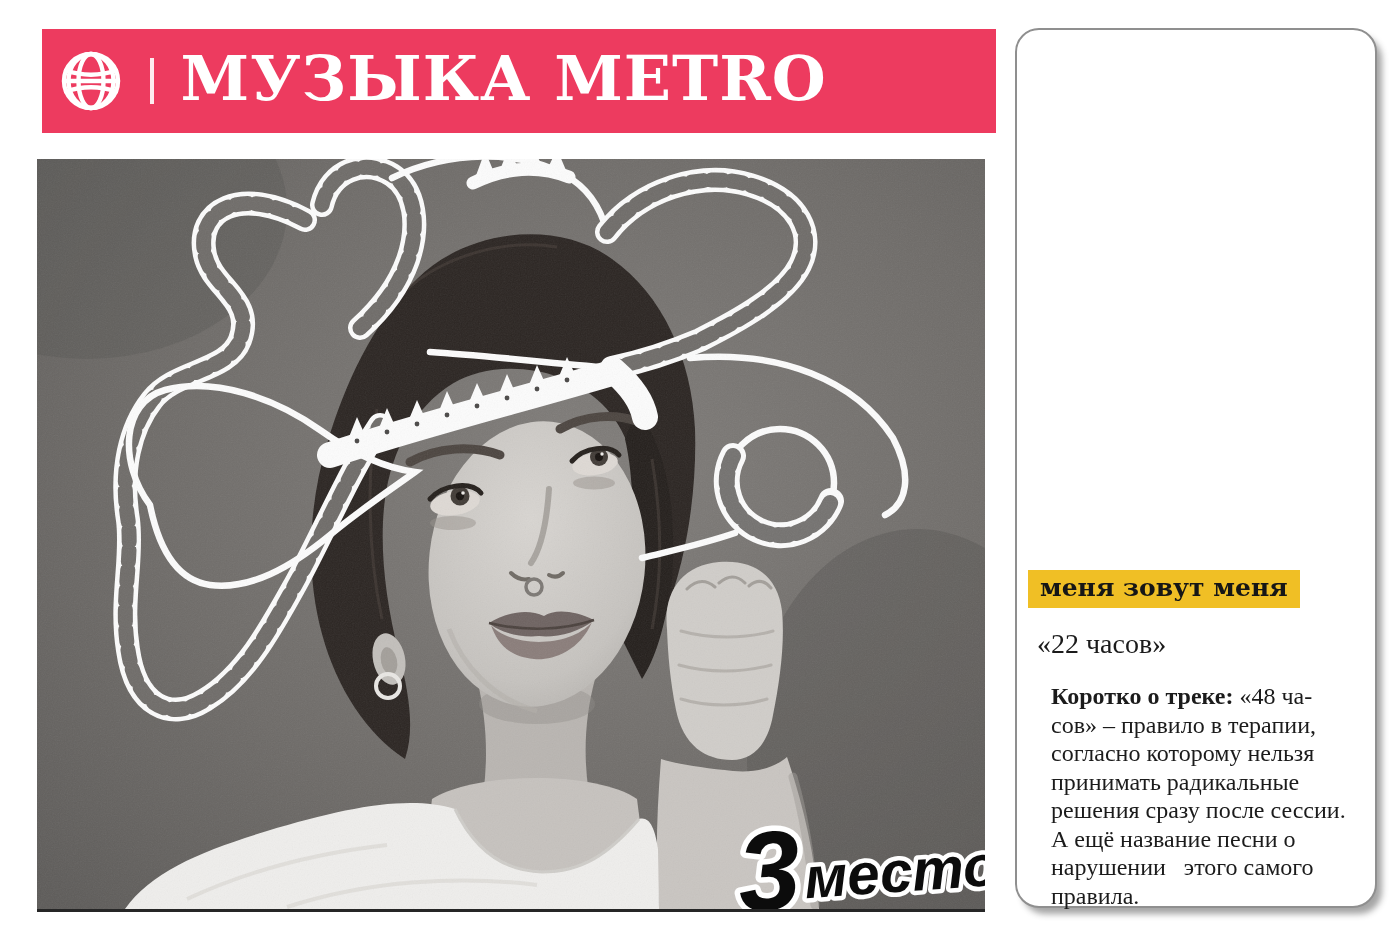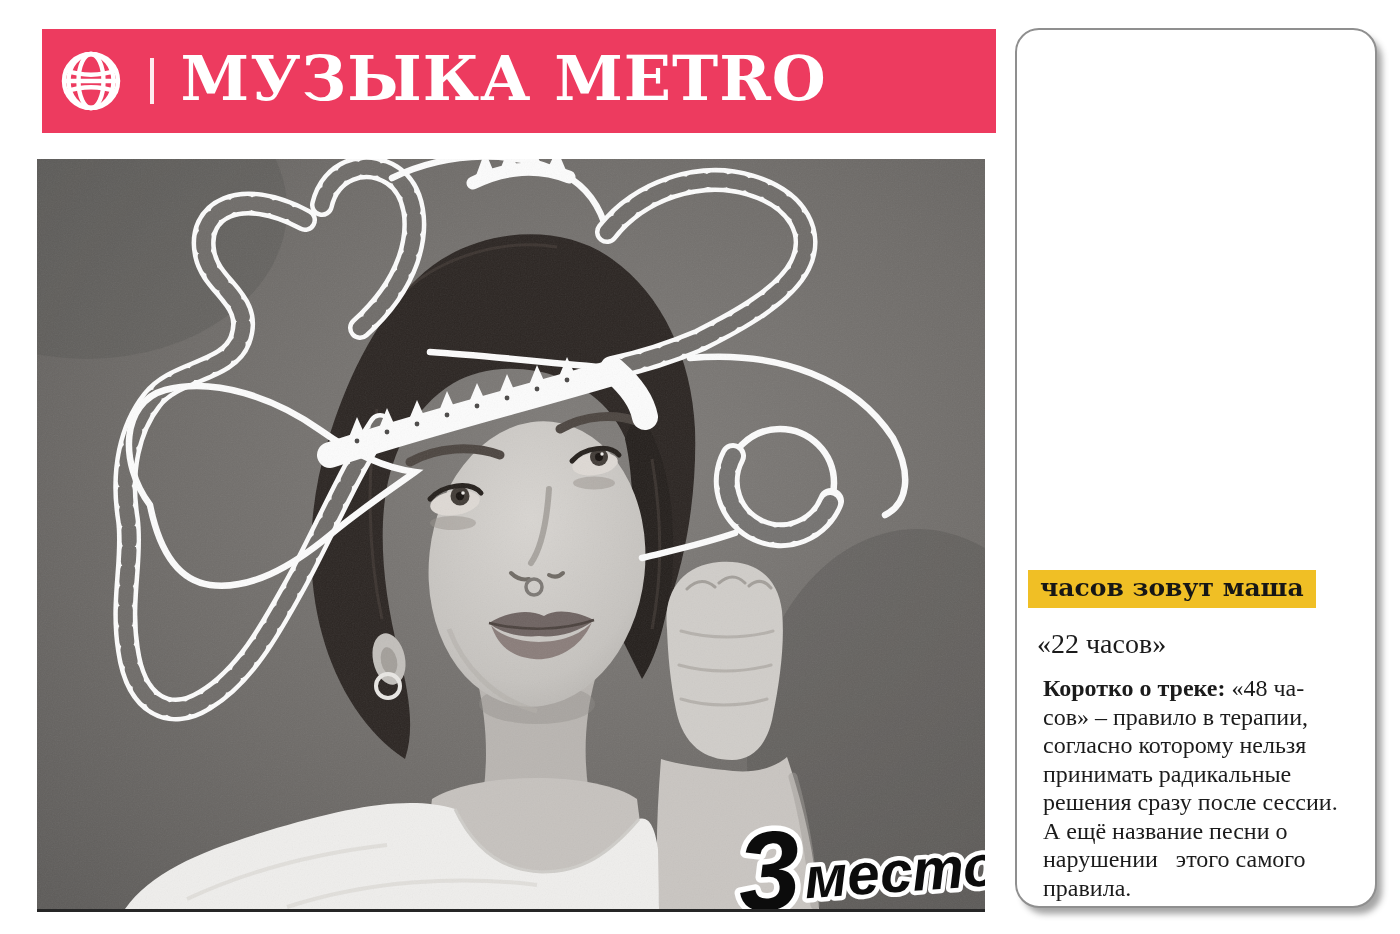--- a/index.html
+++ b/index.html
@@ -17,21 +17,21 @@
          border-bottom:3px solid #262626;overflow:hidden;background:#6f6c69;}
   
   .card{position:absolute;left:1015px;top:28px;width:358px;height:876px;
         background:#fff;border:2px solid #8f8f8f;border-radius:24px;
         box-shadow:6px 7px 6px -1px rgba(40,40,40,.42);}
   .artist-tag{position:absolute;left:11px;top:540px;display:inline-block;
               background:#F0BF25;color:#161616;font-weight:700;font-size:25px;
               padding:4px 12px 6px 12px;line-height:1.1;}
   .track-title{position:absolute;left:20px;top:598px;font-size:28px;color:#1b1b1b;
                font-family:"Liberation Serif",serif;}
-  .about{position:absolute;left:18px;top:636px;width:340px;margin:8px;
+  .about{position:absolute;left:18px;top:636px;width:340px;margin:16px;
          font-family:"Liberation Serif",serif;font-size:24px;line-height:28.5px;
          color:#1b1b1b;white-space:pre-wrap;}
   .about b{font-weight:700;}
 </style>
 </head>
 <body>
 
 <div class="stage">
 
   <div class="masthead">
@@ -202,21 +202,21 @@
       <rect x="0" y="0" width="948" height="750" filter="url(#grain)"></rect>
 
       <g transform="rotate(-4 800 700)" font-family="Liberation Sans, sans-serif" font-style="italic" font-weight="bold" fill="#0c0c0c" stroke="#ffffff" stroke-linejoin="round" style="paint-order:stroke;">
         <text x="700" y="746" font-size="112" stroke-width="11">3</text>
         <text x="766" y="737" font-size="58" stroke-width="9">место</text>
       </g>
     </svg>
   </div>
 
   <div class="card">
-    <div class="artist-tag">часов зовут маша</div>
+    <div class="artist-tag">меня зовут меня</div>
     <div class="track-title">«22 часов»</div>
     <p class="about"><b>Коротко о треке:</b><span> «48 ча-
 сов» – правило в терапии,
 согласно которому нельзя
 принимать радикальные
 решения сразу после сессии.
 А ещё название песни о
 нарушении   этого самого
 правила.</span></p>
   </div>

